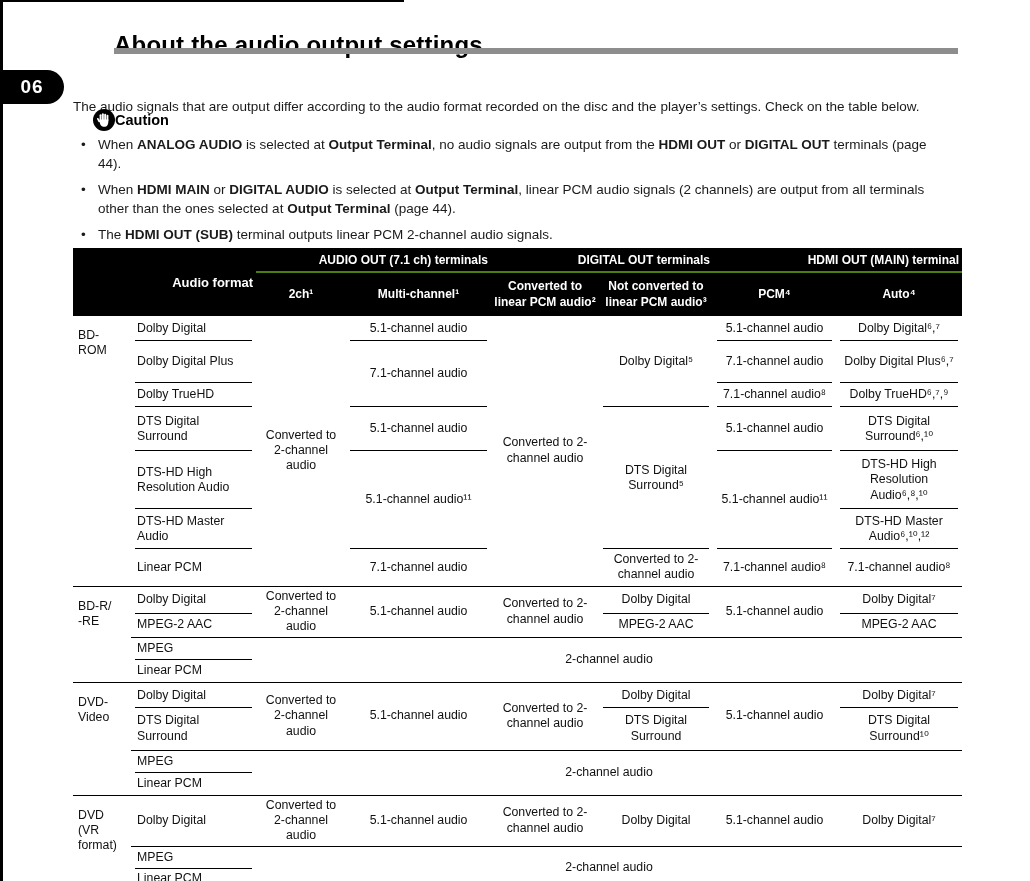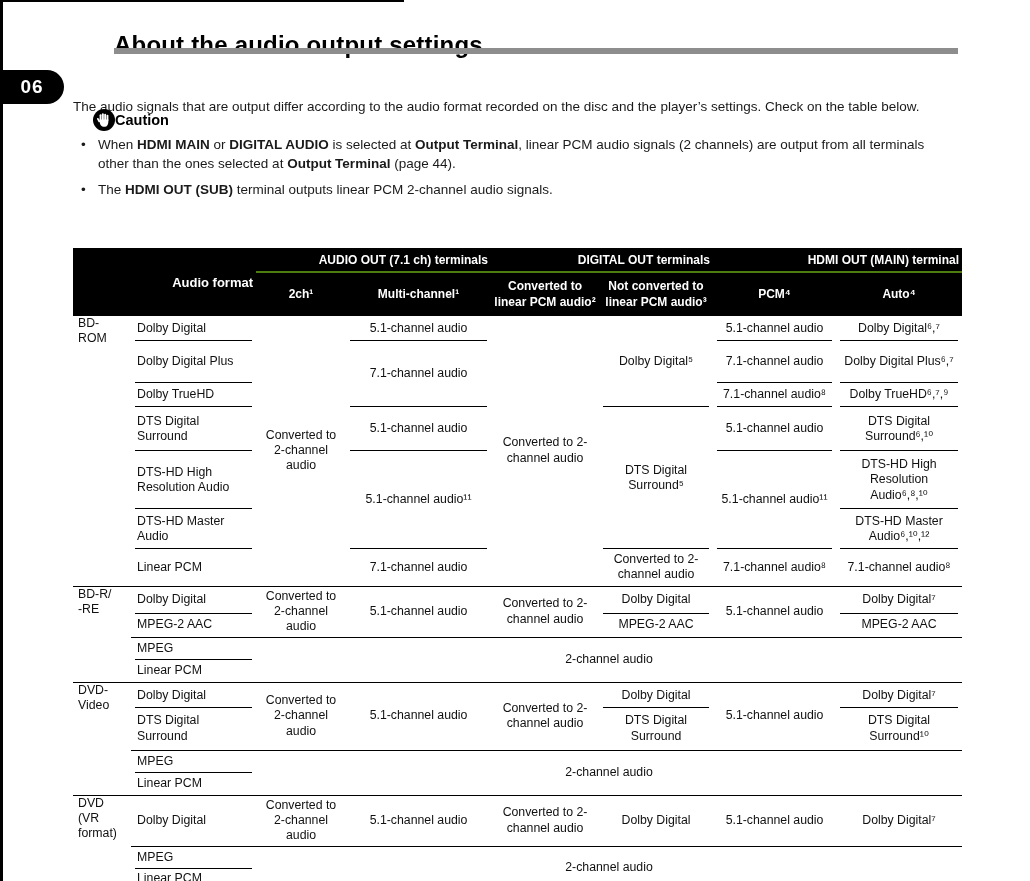--- a/index.html
+++ b/index.html
@@ -28,21 +28,21 @@
   table{border-collapse:collapse;table-layout:fixed;width:889px;}
   thead th{background:#000;color:#fff;font-weight:bold;vertical-align:middle;padding:2px 3px;}
   th.af{text-align:right;font-size:13px;}
   th.gh{font-size:12px;border-bottom:2px solid #4d7c0f;text-align:right;}
   th.sh{font-size:12px;text-align:center;line-height:1.3;}
   td{
     font-size:12.3px;line-height:1.25;text-align:center;vertical-align:middle;
     padding:2px 5px;position:relative;color:#111;
   }
   td.fmt{text-align:left;padding-left:6px;}
-  td.disc{text-align:left;vertical-align:top;padding-top:0;white-space:pre-line;}
+  td.disc{text-align:left;vertical-align:top;padding-top:12px;white-space:pre-line;}
   td.u::after{content:'';position:absolute;left:4px;right:4px;bottom:0;border-bottom:1.6px solid #000;}
   td.se{border-bottom:1.6px solid #000;}
   td.end{border-bottom:7px solid #000;}
   tr.rh18{height:18px}tr.rh22{height:22px}tr.rh23{height:23px}tr.rh24{height:24px}
   tr.rh25{height:25px}tr.rh26{height:26px}tr.rh27{height:27px}tr.rh37{height:37px}
   tr.rh38{height:38px}tr.rh40{height:40px}tr.rh42{height:42px}tr.rh44{height:44px}
   tr.rh58{height:58px}
 </style>
 </head>
 <body>
@@ -67,20 +67,21 @@
       <rect x="11.2" y="4.7" width="1.9" height="7.5" rx="0.95"></rect>
       <rect x="13.5" y="5.7" width="1.9" height="6.5" rx="0.95"></rect>
       <path d="M6.6 10.5 C6.4 15.5 8 17.8 11 17.8 C14.2 17.8 15.4 15.6 15.4 11.5 L15.4 10.5 Z"></path>
       <rect x="4.6" y="8.8" width="1.8" height="4.6" rx="0.9" transform="rotate(-28 5.5 11)"></rect>
     </g>
   </svg>
   <span class="caution-label">Caution</span>
 </div>
 
 <ul class="bullets">
+  <li><span>When </span><b>ANALOG AUDIO</b><span> is selected at </span><b>Output Terminal</b><span>, no audio signals are output from the </span><b>HDMI OUT</b><span> or </span><b>DIGITAL OUT</b><span> terminals (page 44).</span></li>
   <li><span>When </span><b>HDMI MAIN</b><span> or </span><b>DIGITAL AUDIO</b><span> is selected at </span><b>Output Terminal</b><span>, linear PCM audio signals (2 channels) are output from all terminals other than the ones selected at </span><b>Output Terminal</b><span> (page 44).</span></li>
   <li><span>The </span><b>HDMI OUT (SUB)</b><span> terminal outputs linear PCM 2-channel audio signals.</span></li>
 </ul>
 
 <div class="table-wrap">
 <table>
   <colgroup>
     <col style="width:58px">
         <col style="width:125px">
         <col style="width:90px">

